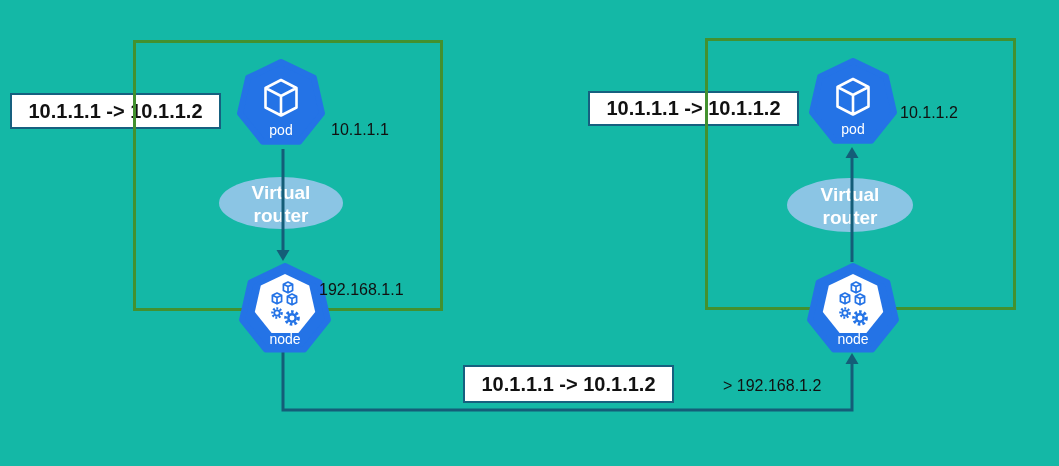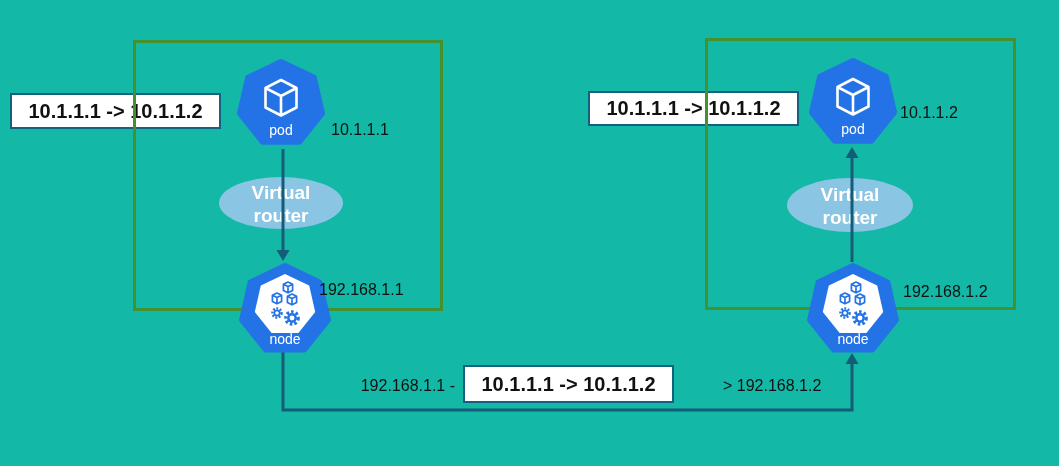--- a/index.html
+++ b/index.html
@@ -80,22 +80,20 @@
   <div class="packet-box" id="packet-box-wire">
     <span>10.1.1.1 -&gt; 10.1.1.2</span>
   </div>
 
   <div class="green-box" id="green-box-left"></div>
   <div class="green-box" id="green-box-right"></div>
 
   <div class="ip-text" id="ip-pod-left">10.1.1.1</div>
   <div class="ip-text" id="ip-node-left">192.168.1.1</div>
   <div class="ip-text" id="ip-pod-right">10.1.1.2</div>
-  <div class="ip-text" id="ip-node-right">192.168.1.2</div>
-  <div class="ip-text" id="wire-prefix">192.168.1.1 -</div>
   <div class="ip-text" id="wire-suffix">&gt; 192.168.1.2</div>
 
   <svg id="diagram-svg" width="1059" height="466" viewBox="0 0 1059 466">
     <defs>
       <path id="hept-pod" d="M0,-42 L32.9,-26.2 L41,9.3 L18.2,37.8 L-18.2,37.8 L-41,9.3 L-32.9,-26.2 Z"></path>
       <path id="hept-node-outer" d="M0,-44 L34.4,-27.5 L42.9,9.8 L19.1,39.6 L-19.1,39.6 L-42.9,9.8 L-34.4,-27.5 Z"></path>
       <path id="hept-node-inner" d="M0,-31 L24.2,-19.4 L30.2,6.9 L13.4,27.9 L-13.4,27.9 L-30.2,6.9 L-24.2,-19.4 Z"></path>
       <path id="cube-glyph-path" d="M0,-21 L15.5,-13 L15.5,6.5 L0,14.5 L-15.5,6.5 L-15.5,-13 Z M-15.5,-13 L0,-5 L15.5,-13 M0,-5 L0,14.5"></path>
       <path id="minicube-path" d="M0,-6 L4.6,-3.7 L4.6,2.5 L0,4.8 L-4.6,2.5 L-4.6,-3.7 Z M-4.6,-3.7 L0,-1.4 L4.6,-3.7 M0,-1.4 L0,4.8"></path>
       <g id="gear-glyph">

